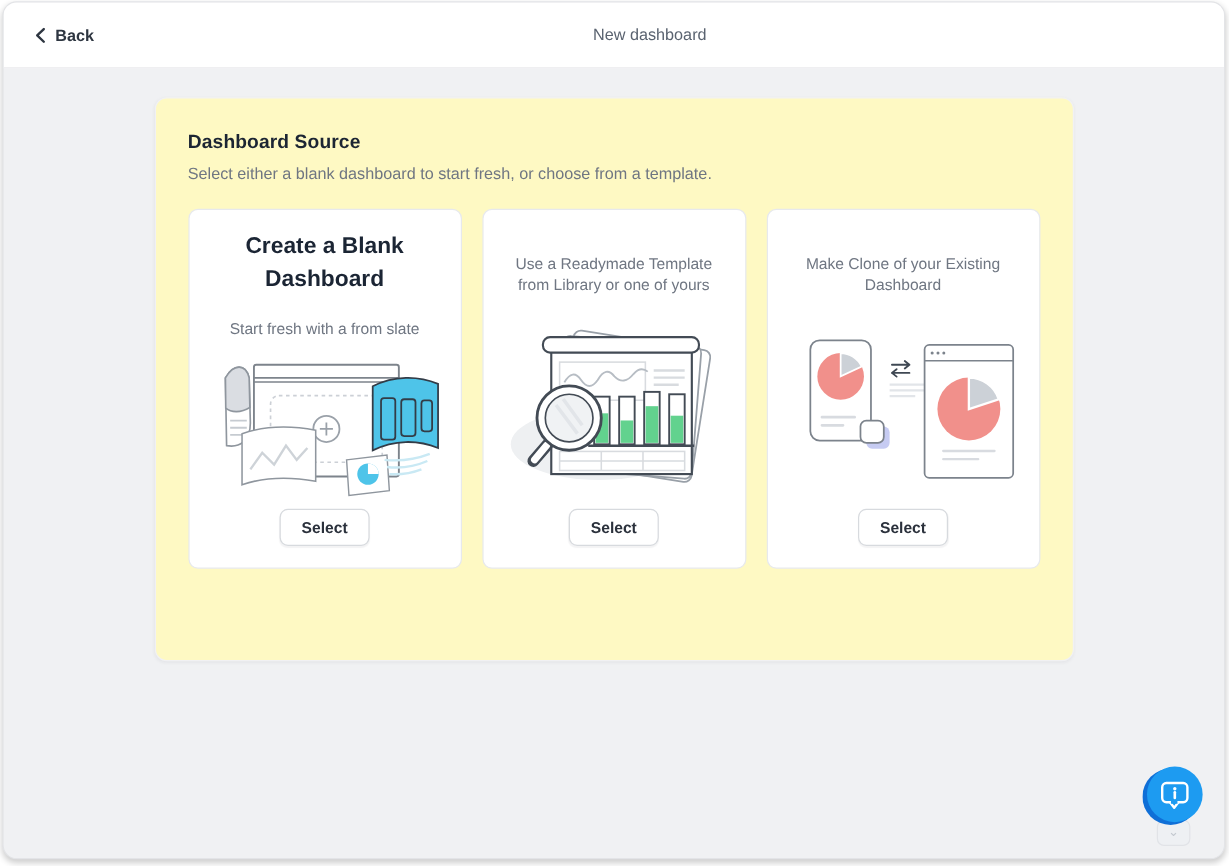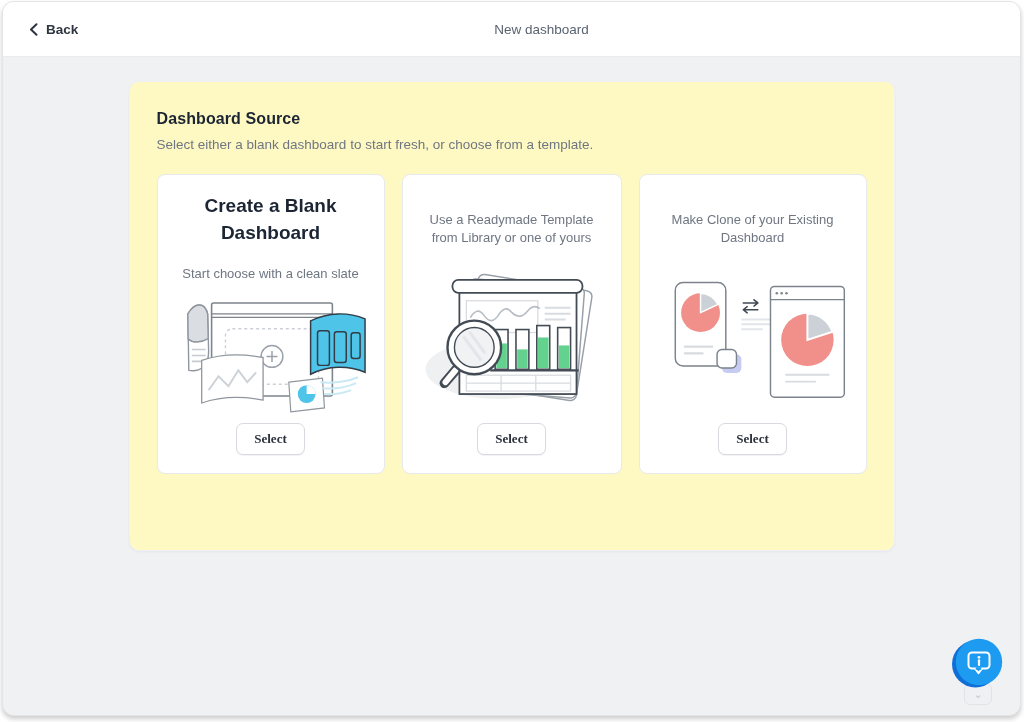--- a/index.html
+++ b/index.html
@@ -26,21 +26,21 @@
 
   .cards { display:flex; gap:17px; margin-top:22px; }
   .card { flex:1; height:300px; background:#fff; border:1.5px solid #e7e9ed; border-radius:8px;
           display:flex; flex-direction:column; align-items:center; padding:18px 14px 18px; }
   .card-title { font-size:19px; font-weight:700; color:#1b2534; text-align:center; line-height:1.42;
                 max-width:180px; }
   .card-desc { margin-top:18px; font-size:13px; color:#6f7682; text-align:center; line-height:1.42;
                max-width:198px; }
   .card-art { flex:1; display:flex; align-items:center; justify-content:center; width:100%; }
   .select-btn { padding:7px 17px; background:#fff; border:1px solid #d7dade; border-radius:7px;
-                font-family:Liberation Serif, serif; font-size:13px; font-weight:700; color:#2b313c;
+                font-family:Liberation Sans, sans-serif; font-size:13px; font-weight:700; color:#2b313c;
                 cursor:pointer; box-shadow:0 1px 1px rgba(16,24,40,.05); }
 
   
   .chat-widget { position:absolute; right:15px; bottom:8px; width:54px; height:70px; }
   .chat-tab { position:absolute; left:50%; transform:translateX(-50%); bottom:2px; width:28px; height:22px;
               background:#eef0f3; border:1px solid #e1e3e7; border-radius:6px; color:#c3c8cf;
               font-size:11px; text-align:center; line-height:20px; z-index:0; }
   .chat-launcher { position:absolute; top:0; left:1px; width:52px; height:52px; border:none; background:none;
                    cursor:pointer; z-index:1; padding:0; }
 </style>
@@ -60,21 +60,21 @@
   </div>
 
   <div class="panel">
     <div class="panel-heading">Dashboard Source</div>
     <div class="panel-sub">Select either a blank dashboard to start fresh, or choose from a template.</div>
 
     <div class="cards">
 
       <div class="card">
         <div class="card-title">Create a Blank Dashboard</div>
-        <div class="card-desc">Start choose with a clean slate</div>
+        <div class="card-desc">Start fresh with a from slate</div>
         <div class="card-art">
           <svg width="198" height="126" viewBox="0 0 200 127">
 
             <g>
               <path d="M16,24 C23,12 33,12 36,24 L37,62 C37,77 28,83 17,81 Z" fill="#fff" stroke="#8f969e" stroke-width="1.4"></path>
               <path d="M16,24 C23,12 33,12 36,24 L36.6,49 C29,53.5 21,53.5 16.3,49.5 Z" fill="#dadde2" stroke="#8f969e" stroke-width="1.4"></path>
               <path d="M20,60 h14 M20,66 h14 M20,72 h12" stroke="#c6cbd1" stroke-width="1.6"></path>
             </g>
 
             <g>

